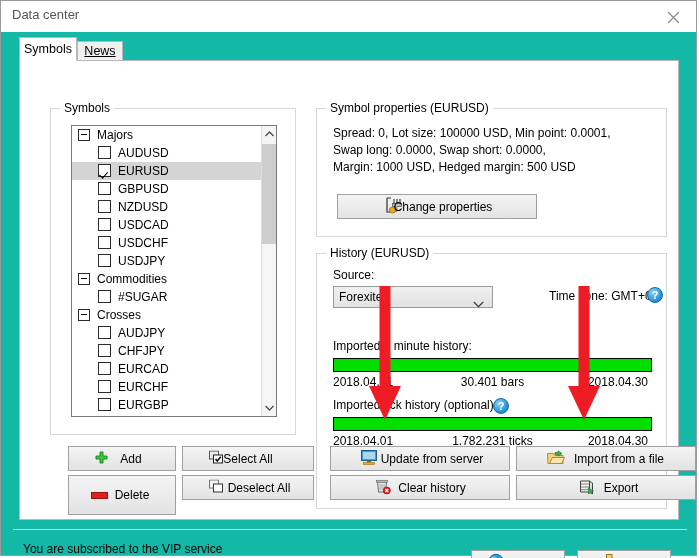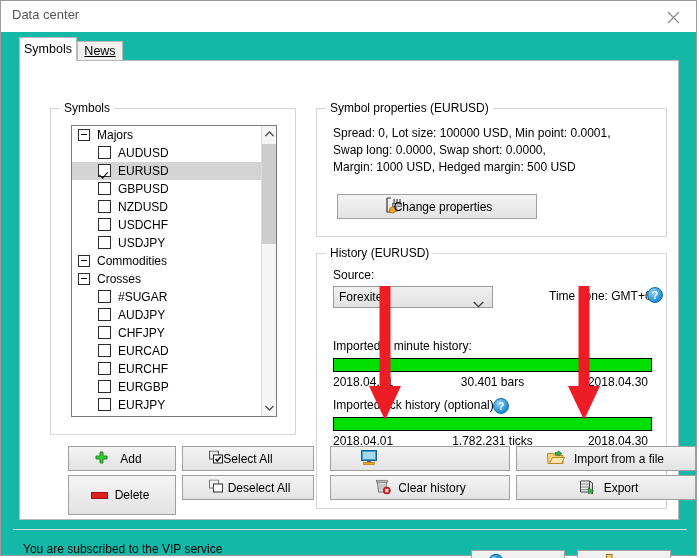--- a/index.html
+++ b/index.html
@@ -252,37 +252,41 @@
               <div class="listrow">
                 <span class="cb"></span>
                 <span class="lbl">GBPUSD</span>
               </div>
               <div class="listrow">
                 <span class="cb"></span>
                 <span class="lbl">NZDUSD</span>
               </div>
               <div class="listrow">
                 <span class="cb"></span>
+                <span class="lbl">USDCAD</span>
+              </div>
+              <div class="listrow">
+                <span class="cb"></span>
                 <span class="lbl">USDCHF</span>
               </div>
               <div class="listrow">
                 <span class="cb"></span>
                 <span class="lbl">USDJPY</span>
               </div>
               <div class="listrow">
                 <span class="expander"></span>
                 <span class="grp-label">Commodities</span>
               </div>
               <div class="listrow">
+                <span class="cb"></span>
+                <span class="lbl">#SUGAR</span>
+              </div>
+              <div class="listrow">
                 <span class="expander"></span>
                 <span class="grp-label">Crosses</span>
-              </div>
-              <div class="listrow">
-                <span class="cb"></span>
-                <span class="lbl">#SUGAR</span>
               </div>
               <div class="listrow">
                 <span class="cb"></span>
                 <span class="lbl">AUDJPY</span>
               </div>
               <div class="listrow">
                 <span class="cb"></span>
                 <span class="lbl">CHFJPY</span>
               </div>
               <div class="listrow">
@@ -415,20 +419,21 @@
 
       <div class="btn" id="btn-update">
         <span class="bico" style="left:30px;">
           <svg width="16" height="15" viewBox="0 0 16 15">
             <rect x="0.5" y="0.5" width="15" height="10" fill="#3c9ed8" stroke="#1b5e86"></rect>
             <rect x="2" y="2" width="12" height="7" fill="#a8d8f0"></rect>
             <rect x="6" y="10.5" width="4" height="2" fill="#666"></rect>
             <rect x="2.5" y="12.5" width="11" height="2" fill="#f0a81e" stroke="#a06b07" stroke-width="0.6"></rect>
           </svg>
         </span>
+        <span class="btxt" style="padding-left:24px;">Update from server</span>
       </div>
 
       <div class="btn" id="btn-import">
         <span class="bico" style="left:30px;">
           <svg width="18" height="15" viewBox="0 0 18 15">
             <path d="M0.5 3.5 h6 l1.5 2 h8 v8 h-15 z" fill="#f6d37a" stroke="#b58b22"></path>
             <path d="M2.5 13.5 l3-6 h12 l-3 6 z" fill="#fbe7ae" stroke="#b58b22"></path>
             <path d="M11 1 l4 2.5 l-4 2.5 v-1.6 h-3 v-1.8 h3 z" fill="#39b54a" stroke="#1f7a2d" stroke-width="0.7"></path>
           </svg>
         </span>

